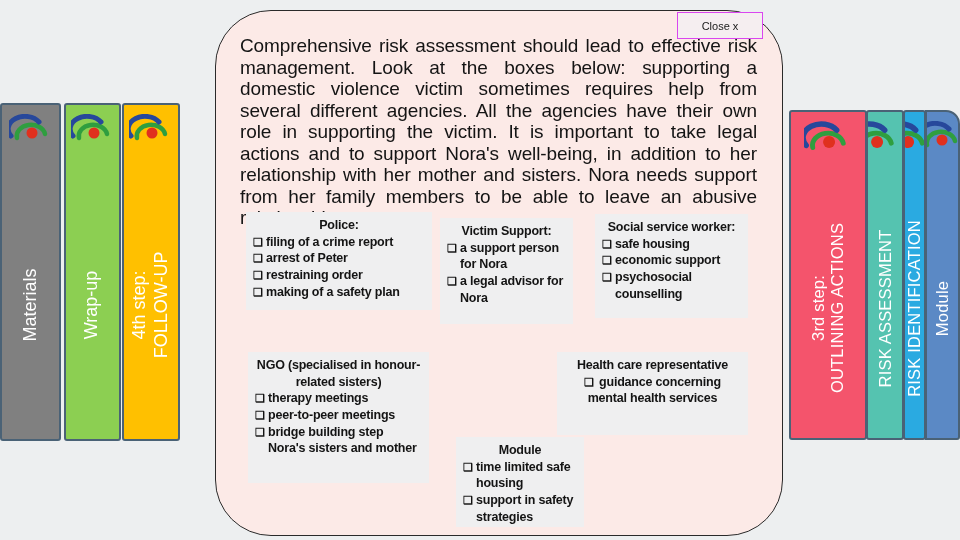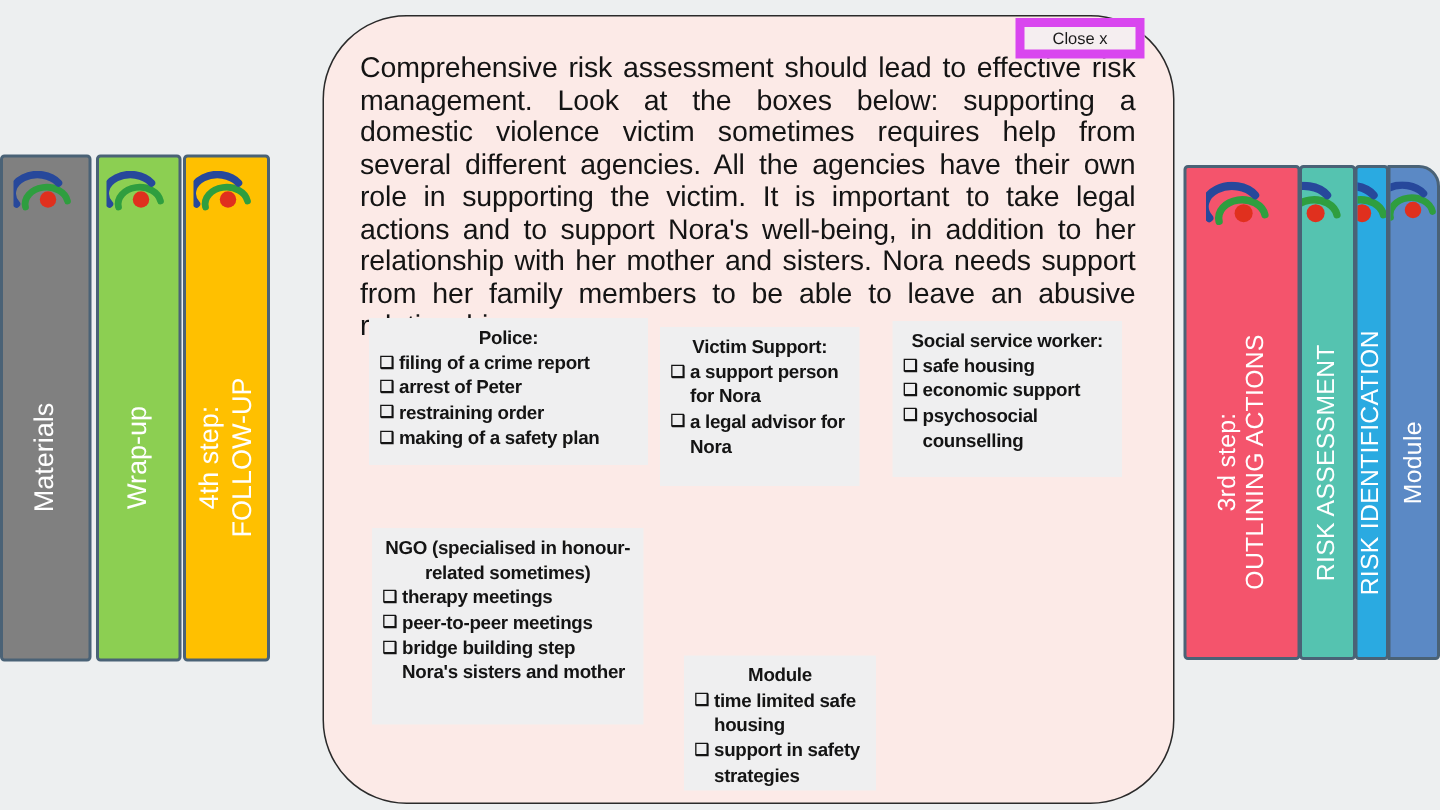--- a/index.html
+++ b/index.html
@@ -4,21 +4,21 @@
 <style>
   html,body{margin:0;padding:0;}
   .stage{position:relative;width:960px;height:540px;overflow:hidden;
          background:#edeff0;font-family:"Liberation Sans",sans-serif;}
 
   
   .panel{position:absolute;left:215px;top:10px;width:568px;height:526px;
          background:#fceae7;border:1px solid #2a2a2a;border-radius:56px;
          box-sizing:border-box;z-index:5;}
   .closebtn{position:absolute;left:677px;top:12px;width:86px;height:27px;
-            background:#f5eef0;border:6px solid #d946ef;z-index:50;
+            background:#f5eef0;border:1px solid #d946ef;z-index:50;
             font:11px "Liberation Sans",sans-serif;color:#1a1a1a;cursor:pointer;}
   .intro{position:absolute;left:240px;top:35px;width:517px;z-index:10;
          font-size:19px;line-height:21.5px;color:#141414;text-align:justify;
          letter-spacing:-0.1px;}
 
   
   .gbox{position:absolute;background:#efeff0;z-index:10;box-sizing:border-box;
         padding:5px 7px;font-weight:bold;font-size:12.5px;line-height:1.33;
         color:#141414;letter-spacing:-0.2px;}
   .btitle{text-align:center;}
@@ -95,36 +95,42 @@
       <span class="cb">❑</span>
       <span>economic support</span>
       </div>
     <div class="bitem">
       <span class="cb">❑</span>
       <span>psychosocial counselling</span>
       </div>
   </div>
 
   <div class="gbox" style="left:248px;top:352px;width:181px;height:131px">
-    <div class="btitle">NGO (specialised in honour-related sometimes)</div>
+    <div class="btitle">NGO (specialised in honour-related sisters)</div>
     <div class="bitem">
       <span class="cb">❑</span>
       <span>therapy meetings</span>
       </div>
     <div class="bitem">
       <span class="cb">❑</span>
       <span>peer-to-peer meetings</span>
       </div>
     <div class="bitem">
       <span class="cb">❑</span>
       <span>bridge building step Nora's sisters and mother</span>
       </div>
   </div>
 
 
+  <div class="gbox" style="left:557px;top:352px;width:191px;height:83px">
+    <div class="btitle">Health care representative</div>
+    <div class="bitem center">
+      <span class="cb">❑</span>
+      <span>guidance concerning mental health services</span></div>
+  </div>
 
   <div class="gbox" style="left:456px;top:437px;width:128px;height:90px">
     <div class="btitle">Module</div>
     <div class="bitem">
       <span class="cb">❑</span>
       <span>time limited safe housing</span>
       </div>
     <div class="bitem">
       <span class="cb">❑</span>
       <span>support in safety strategies</span>

